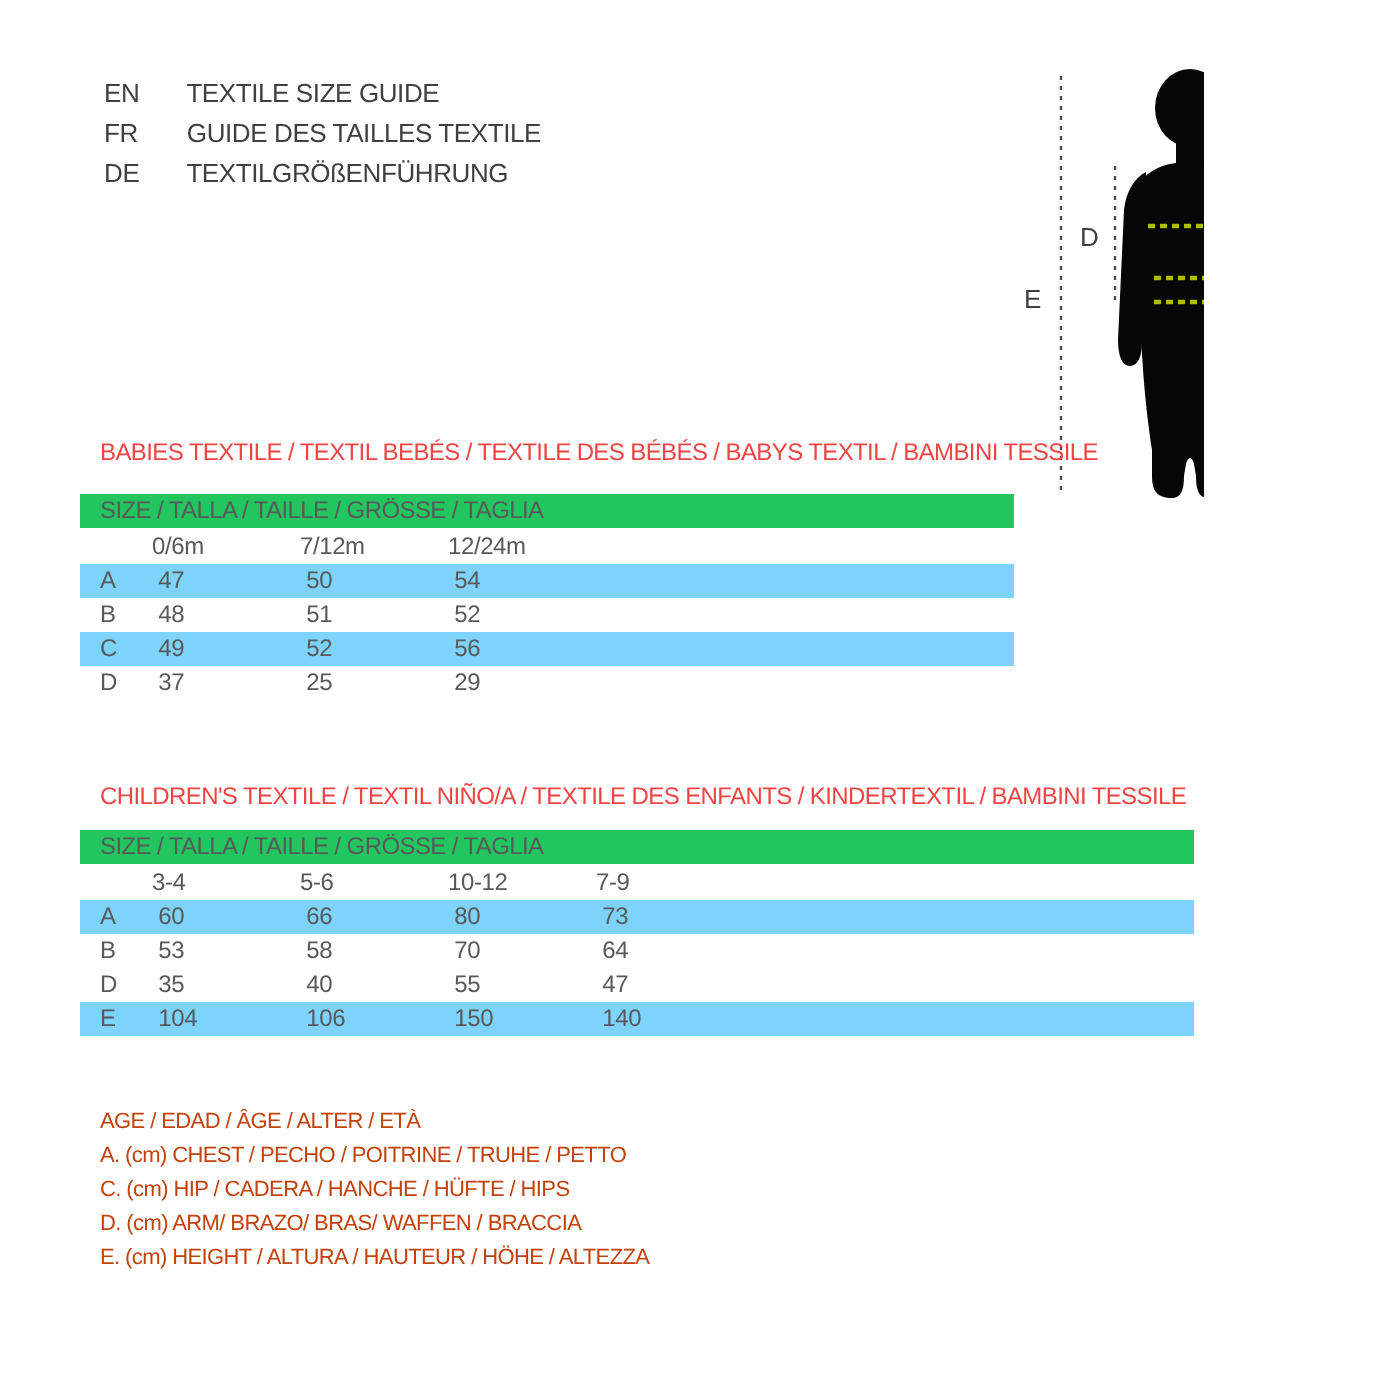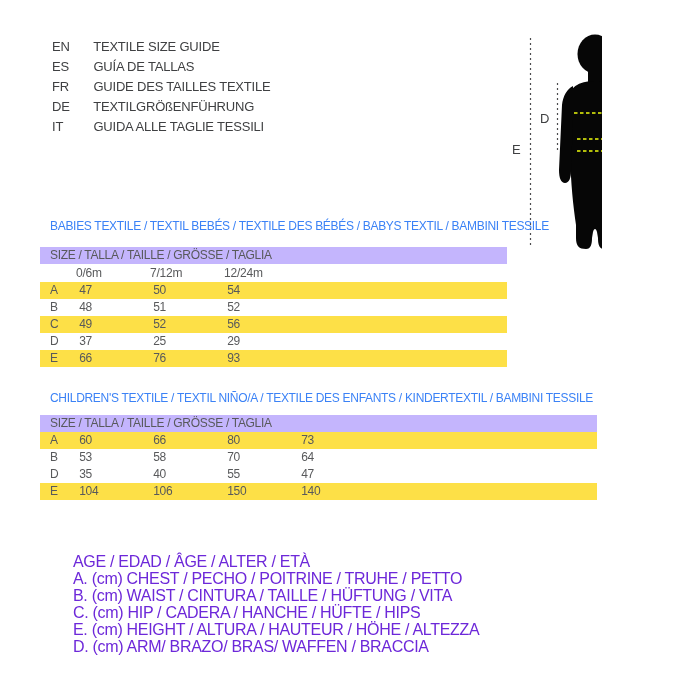--- a/index.html
+++ b/index.html
@@ -8,64 +8,56 @@
     font-family:"Liberation Sans", sans-serif;color:#414042;letter-spacing:-0.2px;padding-left:32px;
   }
   
   .languages{position:absolute;left:52px;top:37px;}
   .lang-row{height:20px;line-height:20px;font-size:13px;color:#3f4042;white-space:nowrap;}
   .lang-code{display:inline-block;width:38px;}
   
   .figure{position:absolute;left:500px;top:20px;width:200px;height:240px;}
   
   .sec-title{position:absolute;left:50px;margin:0;font-size:12px;font-weight:normal;
-    color:#3b82f6;white-space:nowrap;letter-spacing:-0.3px;}
+    color:#ef4444;white-space:nowrap;letter-spacing:-0.3px;}
   #babies-title{top:219px;}
   #children-title{top:391px;}
   
   .size-table{position:absolute;left:40px;font-size:12px;color:#58595b;}
   #babies-table{top:247px;width:467px;}
   #children-table{top:415px;width:557px;}
-  .t-head{height:17px;line-height:17px;background:#c4b5fd;color:#58595b;
+  .t-head{height:17px;line-height:17px;background:#22c55e;color:#58595b;
     padding-left:10px;white-space:nowrap;letter-spacing:-0.3px;}
   .t-cols{height:18px;line-height:18px;}
   .t-rowlabel,.t-colspacer{display:inline-block;width:26px;padding-left:10px;box-sizing:content-box;}
   .t-col,.t-val{display:inline-block;width:74px;text-align:left;}
   .t-row{height:17px;line-height:17px;}
-  .t-row.odd{background:#fde047;}
+  .t-row.odd{background:#7dd3fc;}
   
   .legend{position:absolute;left:50px;top:553px;}
-  .legend-line{height:17px;line-height:17px;font-size:16px;color:#6d28d9;
-    white-space:nowrap;letter-spacing:-0.3px;margin-left:23px;}
+  .legend-line{height:17px;line-height:17px;font-size:11px;color:#c2410c;
+    white-space:nowrap;letter-spacing:-0.3px;}
 </style>
 </head>
 <body>
 
 <div class="page">
 
   <div class="languages">
       <div class="lang-row">
     <span class="lang-code">EN</span>
     <span class="lang-label">TEXTILE SIZE GUIDE</span>
   </div>
       <div class="lang-row">
-    <span class="lang-code">ES</span>
-    <span class="lang-label">GUÍA DE TALLAS</span>
-  </div>
-      <div class="lang-row">
     <span class="lang-code">FR</span>
     <span class="lang-label">GUIDE DES TAILLES TEXTILE</span>
   </div>
       <div class="lang-row">
     <span class="lang-code">DE</span>
     <span class="lang-label">TEXTILGRÖßENFÜHRUNG</span>
-  </div>
-      <div class="lang-row">
-    <span class="lang-code">IT</span>
-    <span class="lang-label">GUIDA ALLE TAGLIE TESSILI</span>
   </div>
     </div>
 
   <div class="figure">
     <svg width="200" height="240" viewBox="0 0 200 240" xmlns="http://www.w3.org/2000/svg">
 
       <line x1="30.5" y1="18" x2="30.5" y2="228" stroke="#4c4c4e" stroke-width="1.2" stroke-dasharray="2 3"></line>
 
       <line x1="57.5" y1="63" x2="57.5" y2="132" stroke="#4c4c4e" stroke-width="1.2" stroke-dasharray="2 3"></line>
 
@@ -117,47 +109,44 @@
   <span class="t-val">47</span><span class="t-val">50</span><span class="t-val">54</span></div>
         <div class="t-row">
     <span class="t-rowlabel">B</span>
   <span class="t-val">48</span><span class="t-val">51</span><span class="t-val">52</span></div>
         <div class="t-row odd">
     <span class="t-rowlabel">C</span>
   <span class="t-val">49</span><span class="t-val">52</span><span class="t-val">56</span></div>
         <div class="t-row">
     <span class="t-rowlabel">D</span>
   <span class="t-val">37</span><span class="t-val">25</span><span class="t-val">29</span></div>
-        <div class="t-row odd">
-    <span class="t-rowlabel">E</span>
-  <span class="t-val">66</span><span class="t-val">76</span><span class="t-val">93</span></div>
       </div>
   </div>
 
   <h2 class="sec-title" id="children-title">CHILDREN'S TEXTILE / TEXTIL NIÑO/A / TEXTILE DES ENFANTS / KINDERTEXTIL / BAMBINI TESSILE</h2>
   <div class="size-table" id="children-table">
     <div class="t-head">SIZE / TALLA / TAILLE / GRÖSSE / TAGLIA</div>
+    <div class="t-cols"><span class="t-colspacer"></span><span class="t-col">3-4</span><span class="t-col">5-6</span><span class="t-col">10-12</span><span class="t-col">7-9</span></div>
     <div class="t-body">
         <div class="t-row odd">
     <span class="t-rowlabel">A</span>
   <span class="t-val">60</span><span class="t-val">66</span><span class="t-val">80</span><span class="t-val">73</span></div>
         <div class="t-row">
     <span class="t-rowlabel">B</span>
   <span class="t-val">53</span><span class="t-val">58</span><span class="t-val">70</span><span class="t-val">64</span></div>
         <div class="t-row">
     <span class="t-rowlabel">D</span>
   <span class="t-val">35</span><span class="t-val">40</span><span class="t-val">55</span><span class="t-val">47</span></div>
         <div class="t-row odd">
     <span class="t-rowlabel">E</span>
   <span class="t-val">104</span><span class="t-val">106</span><span class="t-val">150</span><span class="t-val">140</span></div>
       </div>
   </div>
 
   <div class="legend">
       <div class="legend-line">AGE / EDAD / ÂGE / ALTER / ETÀ</div>
       <div class="legend-line">A. (cm) CHEST / PECHO / POITRINE / TRUHE / PETTO</div>
-      <div class="legend-line">B. (cm) WAIST / CINTURA / TAILLE / HÜFTUNG / VITA</div>
       <div class="legend-line">C. (cm) HIP / CADERA / HANCHE / HÜFTE / HIPS</div>
+      <div class="legend-line">D. (cm) ARM/ BRAZO/ BRAS/ WAFFEN / BRACCIA</div>
       <div class="legend-line">E. (cm) HEIGHT / ALTURA / HAUTEUR / HÖHE / ALTEZZA</div>
-      <div class="legend-line">D. (cm) ARM/ BRAZO/ BRAS/ WAFFEN / BRACCIA</div>
     </div>
 
 </div>
 
 </body></html>

